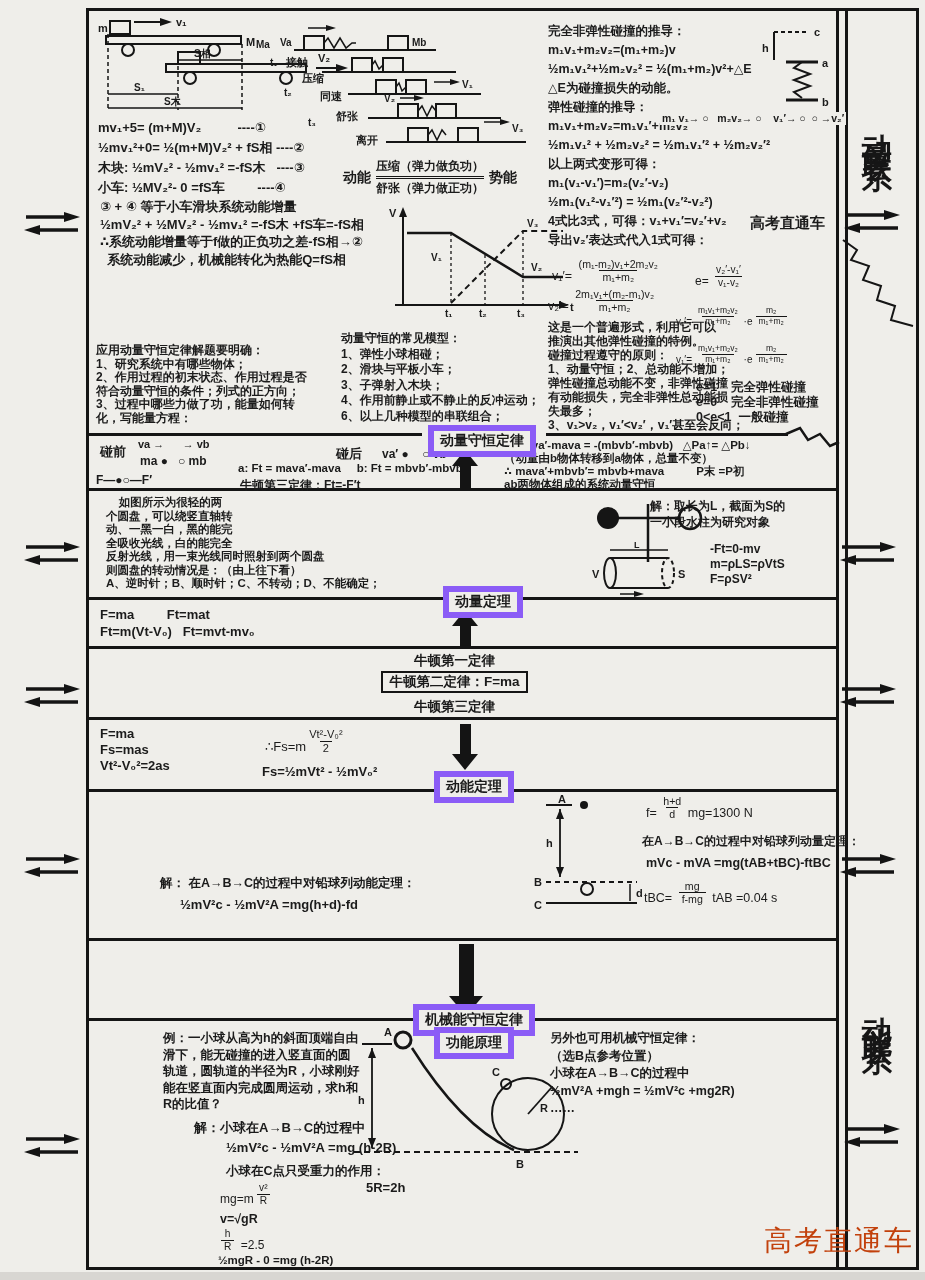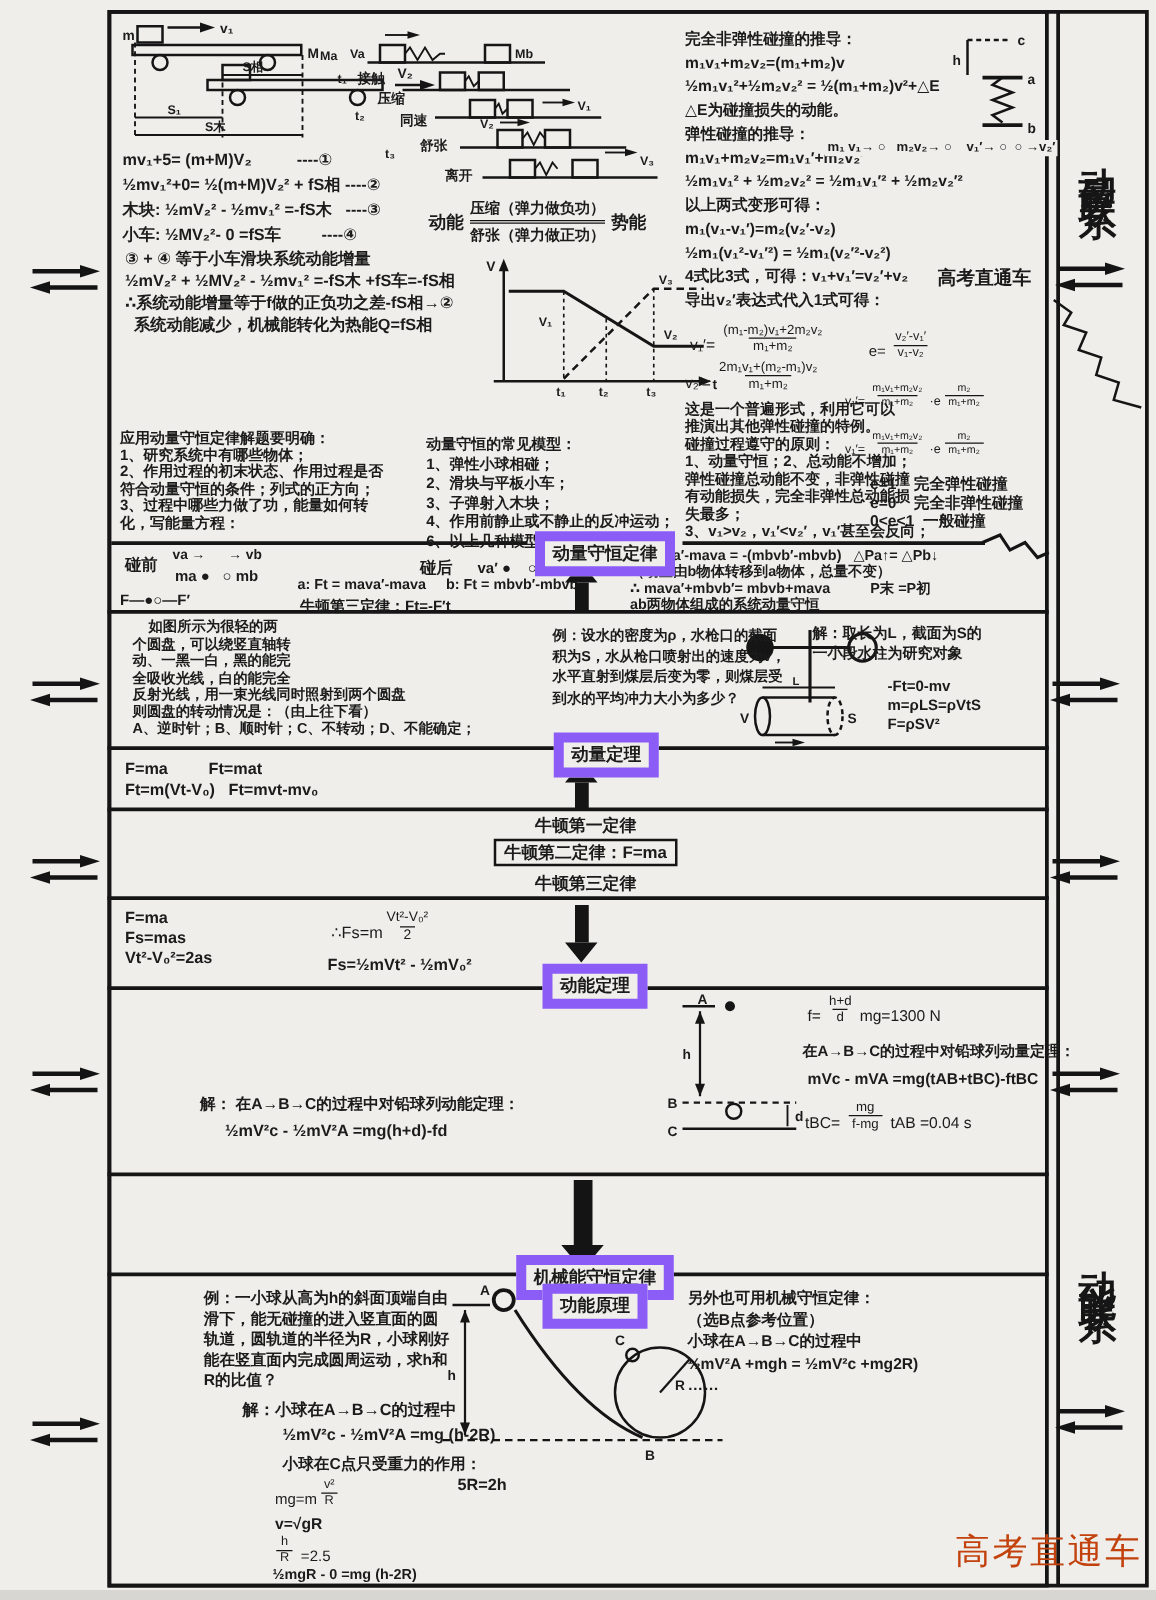--- a/index.html
+++ b/index.html
@@ -14,36 +14,36 @@
 .f12{font-size:12px}.f125{font-size:12.5px}.f13{font-size:13px}.f135{font-size:13.5px}
 .f14{font-size:14px}.f15{font-size:15px}
 .fline{position:absolute;display:flex;align-items:flex-end;font-weight:normal;white-space:pre}
 .frac{display:inline-flex;flex-direction:column;align-items:center;text-align:center;
   margin:0 3px;line-height:1.15;font-size:0.85em}
 .frac .fd{border-top:1.5px solid #151515;padding:0 3px}
 .frame{position:absolute;border:3px solid #151515;background:transparent}
 .boxtb{position:absolute;border-top:3px solid #151515;border-bottom:3px solid #151515}
 .hline{position:absolute;background:#151515;height:2.5px}
 .vline{position:absolute;background:#151515;width:2.5px}
-.lblbox{position:absolute;border:8px solid #8b5cf6;background:#efeeea;font-weight:bold;
+.lblbox{position:absolute;border:6px solid #8b5cf6;background:#efeeea;font-weight:bold;
   white-space:nowrap;padding:1px 6px;z-index:6;line-height:1.25}
 .ta{position:absolute;display:flex;flex-direction:column;align-items:center;z-index:4}
 .ta .sh{width:11px;background:#141414;flex:1}
 .ta .hd{width:0;height:0;border-left:13px solid transparent;border-right:13px solid transparent}
 .ta.up .hd{border-bottom:16px solid #141414}
 .ta.down .hd{border-top:16px solid #141414}
 .ta.big .sh{width:15px}
 .ta.big .hd{border-left:17px solid transparent;border-right:17px solid transparent}
 .ta.big.down .hd{border-top:20px solid #141414}
 .vertlabel{position:absolute;writing-mode:vertical-rl;text-orientation:upright;
   font-weight:bold;font-size:30px;letter-spacing:9px;color:#161616;z-index:3}
 .watermark{position:absolute;font-size:28px;color:#c2410c;letter-spacing:2px;z-index:9;white-space:nowrap}
 svg{display:block;position:absolute;overflow:visible}
 svg text{font-weight:bold;fill:#1b1b1b;font-family:"Liberation Sans","DejaVu Sans",sans-serif}
-.center-row{position:absolute;left:100px;width:737px;text-align:center;font-weight:bold}
+.center-row{position:absolute;left:86px;width:737px;text-align:center;font-weight:bold}
 </style>
 </head>
 <body>
 
 <svg width="0" height="0" style="position:absolute">
 <defs>
 <g id="arrpair" stroke="#141414" fill="#141414">
 <line x1="4" y1="7" x2="44" y2="7" stroke-width="3.5"></line>
 <polygon points="58,7 42,2 42,12" stroke="none"></polygon>
 <line x1="56" y1="20" x2="16" y2="20" stroke-width="3.5"></line>
@@ -248,21 +248,21 @@
     <line x1="112" y1="52" x2="112" y2="102" stroke="#151515" stroke-width="1.3" stroke-dasharray="3,3"></line>
     <line x1="150" y1="28" x2="150" y2="102" stroke="#151515" stroke-width="1.3" stroke-dasharray="3,3"></line>
     <text x="58" y="58" font-size="10">V₁</text>
     <text x="158" y="68" font-size="10">V₂</text>
     <text x="154" y="24" font-size="10">V₃</text>
     <text x="72" y="114" font-size="10">t₁</text>
     <text x="106" y="114" font-size="10">t₂</text>
     <text x="144" y="114" font-size="10">t₃</text>
   </svg>
 
-  <div class="lines f12" style="left:341px;top:348px;line-height:15.5px">
+  <div class="lines f12" style="left:341px;top:331px;line-height:15.5px">
       <div>动量守恒的常见模型：</div>
       <div>1、弹性小球相碰；</div>
       <div>2、滑块与平板小车；</div>
       <div>3、子弹射入木块；</div>
       <div>4、作用前静止或不静止的反冲运动；</div>
       <div>6、以上几种模型的串联组合；</div>
     </div>
 
   <div class="lines f125" style="left:548px;top:22px;line-height:19px">
       <div>完全非弹性碰撞的推导：</div>
@@ -357,26 +357,20 @@
       <div>反射光线，用一束光线同时照射到两个圆盘</div>
       <div>则圆盘的转动情况是：（由上往下看）</div>
       <div>A、逆时针；B、顺时针；C、不转动；D、不能确定；</div>
     </div>
   <svg style="left:588px;top:498px" width="130" height="68" viewBox="0 0 130 68">
     <line x1="12" y1="20" x2="112" y2="20" stroke="#151515" stroke-width="2.5"></line>
     <line x1="60" y1="6" x2="60" y2="64" stroke="#151515" stroke-width="2.5"></line>
     <circle cx="20" cy="20" r="11" fill="#151515"></circle>
     <circle cx="102" cy="20" r="11" fill="#efeeea" stroke="#151515" stroke-width="2.5"></circle>
   </svg>
-  <div class="lines f115" style="left:442px;top:501px;line-height:16.5px">
-      <div>例：设水的密度为ρ，水枪口的截面</div>
-      <div>积为S，水从枪口喷射出的速度为v，</div>
-      <div>水平直射到煤层后变为零，则煤层受</div>
-      <div>到水的平均冲力大小为多少？</div>
-    </div>
   <svg style="left:590px;top:542px" width="100" height="54" viewBox="0 0 100 54">
     <text x="2" y="36" font-size="11">V</text>
     <line x1="20" y1="8" x2="78" y2="8" stroke="#151515" stroke-width="1.5"></line>
     <text x="44" y="6" font-size="9">L</text>
     <ellipse cx="20" cy="31" rx="6" ry="15" fill="none" stroke="#151515" stroke-width="2"></ellipse>
     <ellipse cx="78" cy="31" rx="6" ry="15" fill="none" stroke="#151515" stroke-width="2" stroke-dasharray="4,3"></ellipse>
     <line x1="20" y1="16" x2="78" y2="16" stroke="#151515" stroke-width="2"></line>
     <line x1="20" y1="46" x2="78" y2="46" stroke="#151515" stroke-width="2"></line>
     <text x="88" y="36" font-size="11">S</text>
     <line x1="30" y1="52" x2="48" y2="52" stroke="#151515" stroke-width="1.5"></line>

